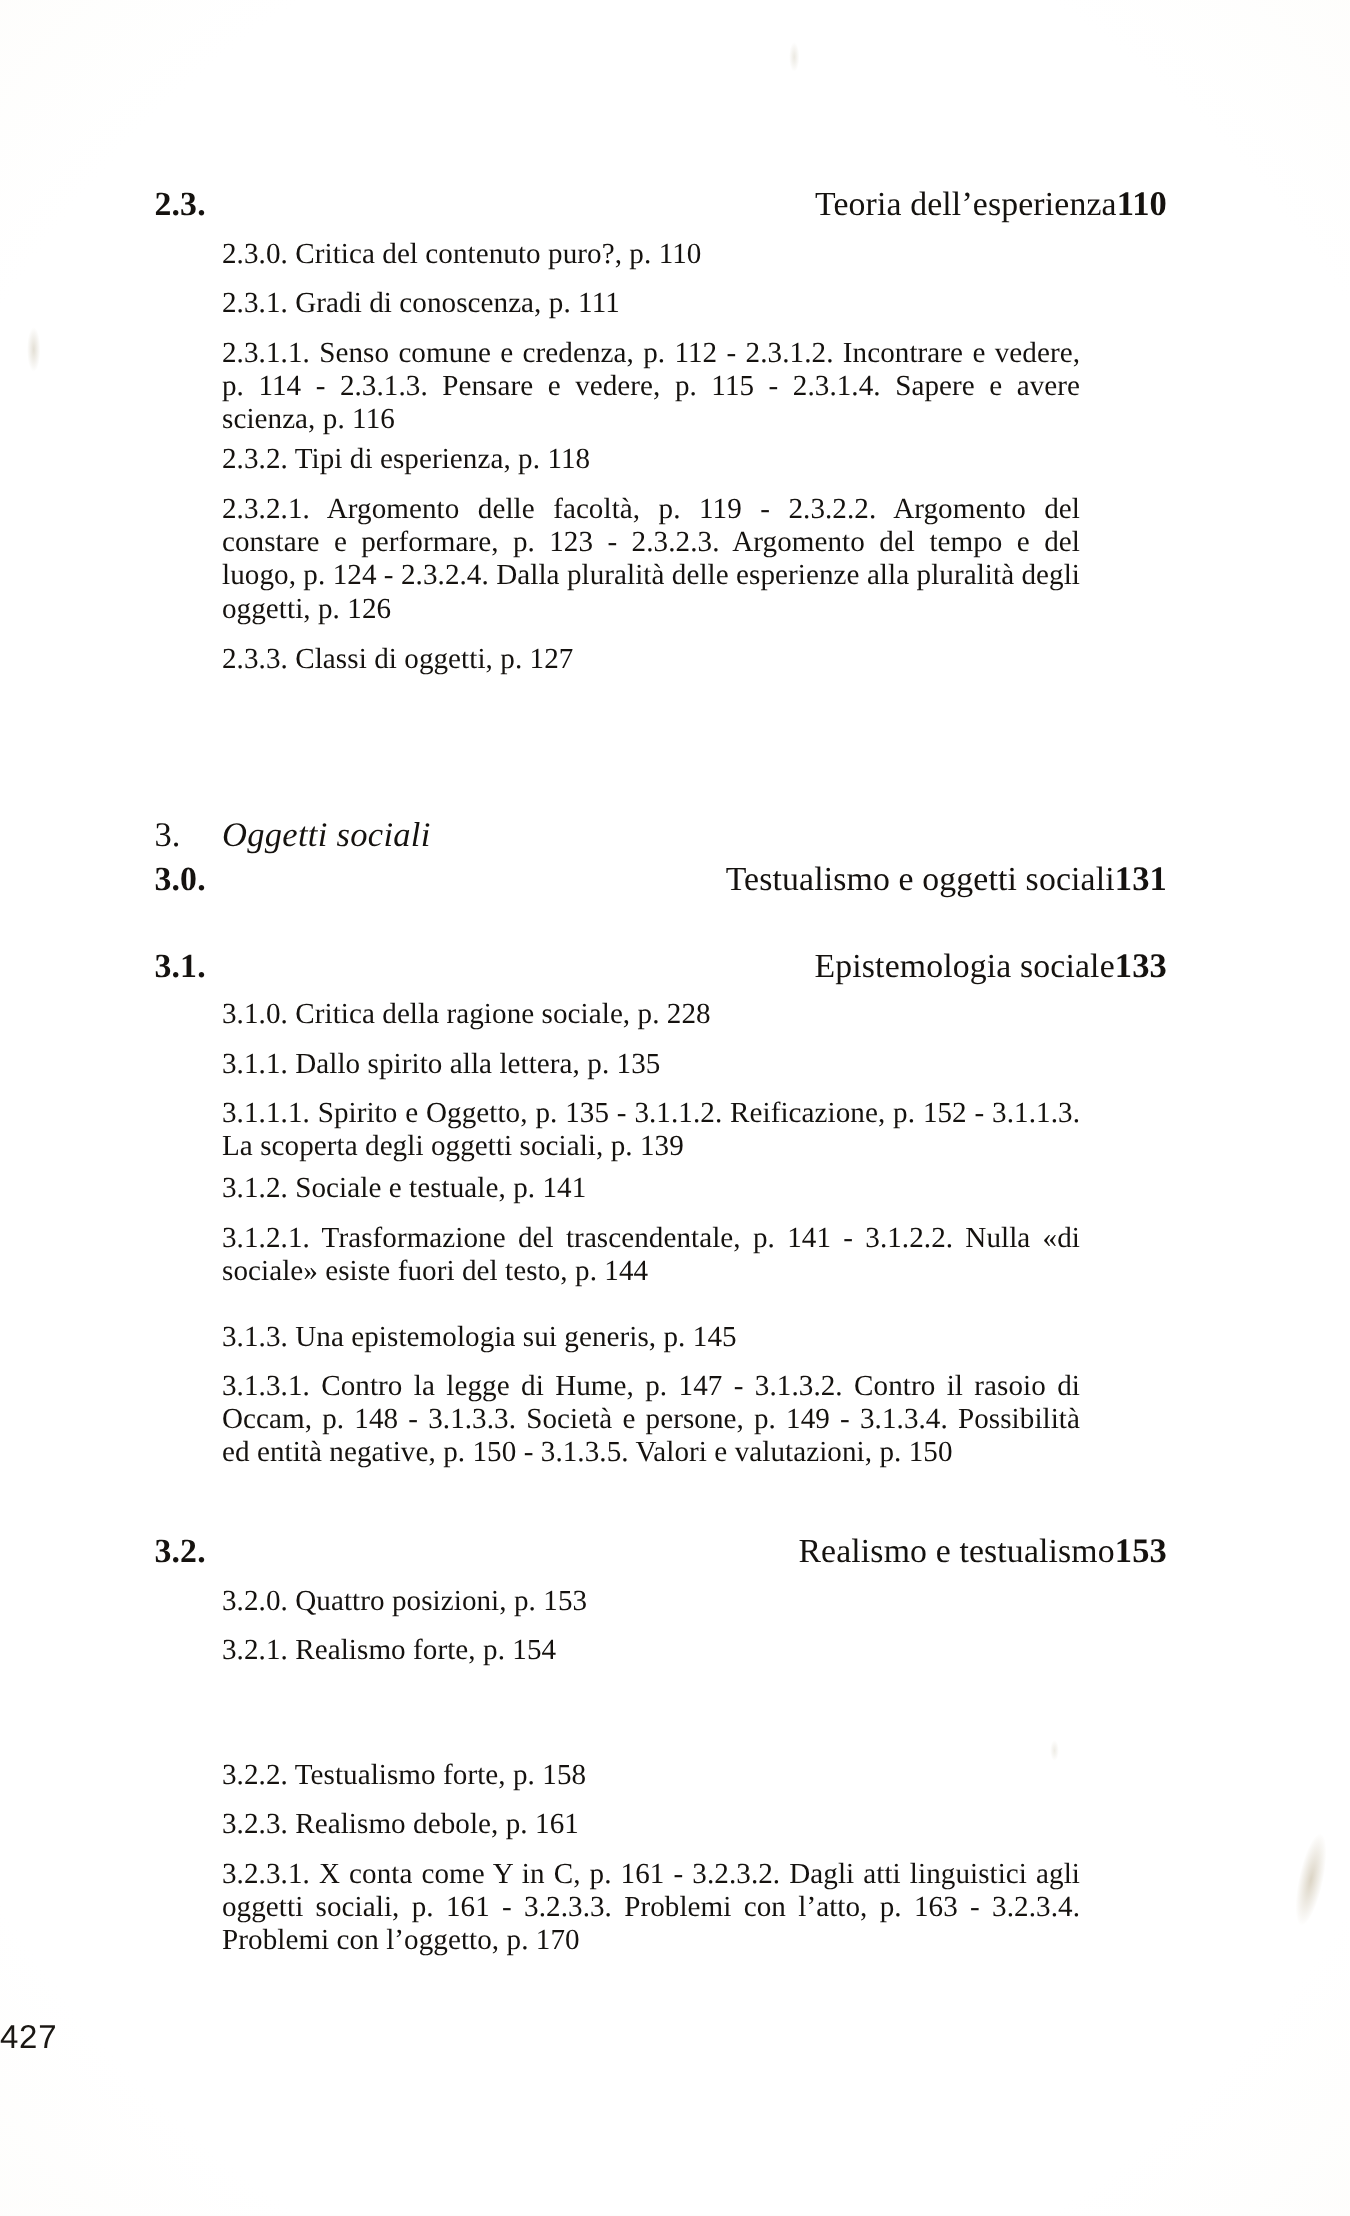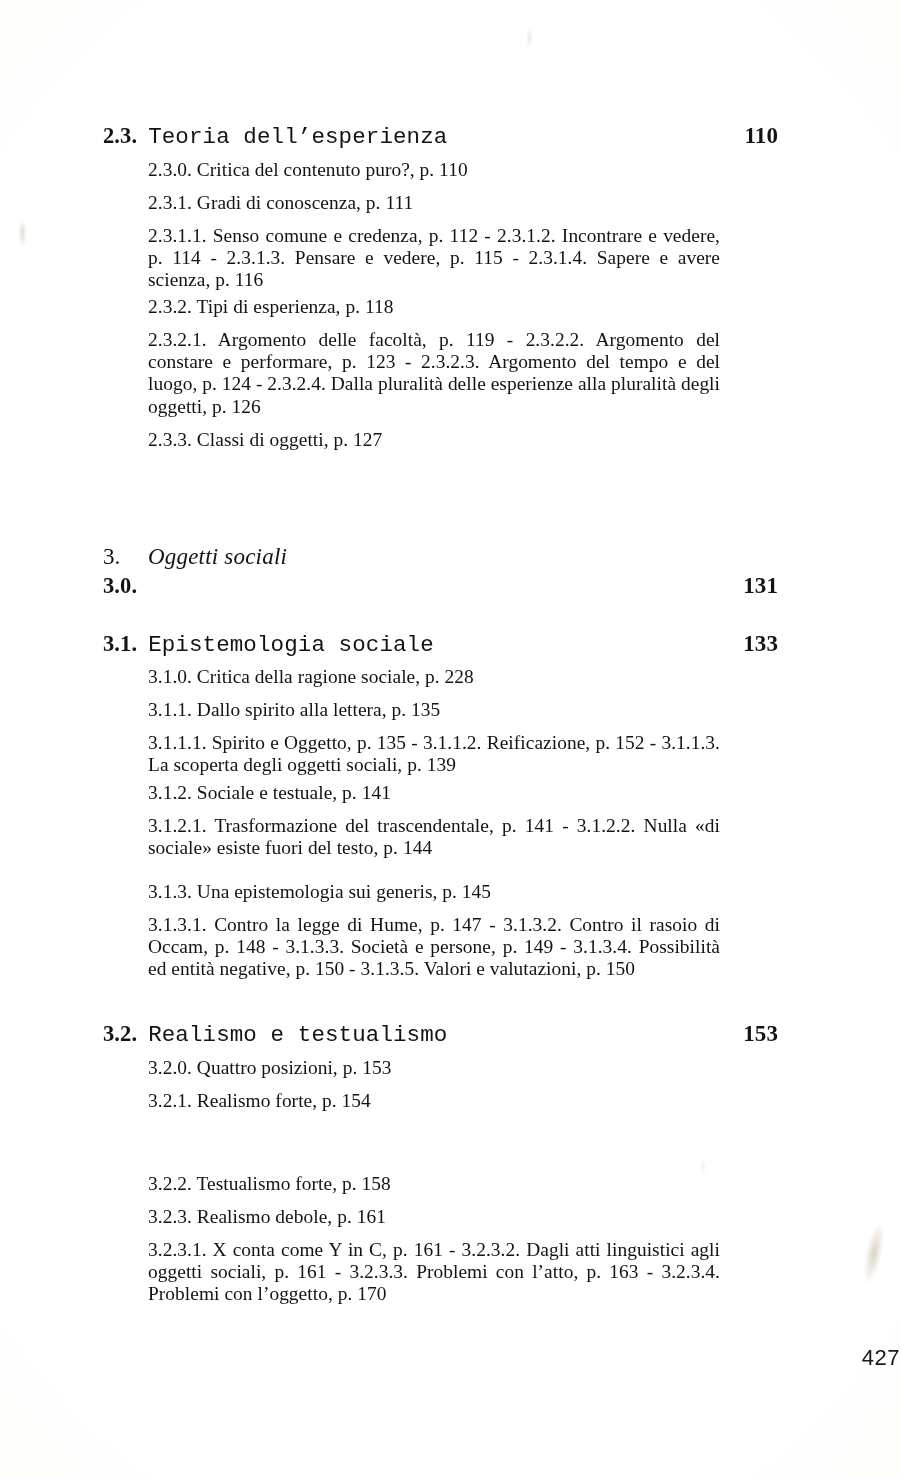--- a/index.html
+++ b/index.html
@@ -50,30 +50,30 @@
   
   .sec-head {
     position: absolute;
     left: 103px;
     width: 675px;
     display: flex;
     align-items: baseline;
     font-size: 22.5px;
     line-height: 1.05;
     letter-spacing: .1px;
+    text-align: right;
   }
   .sec-num {
     font-weight: bold;
     margin-right: 11px;
     white-space: nowrap;
   }
   .sec-title {
     flex: 1 1 auto;
     white-space: nowrap;
-    font-family: Liberation Mono, monospace;
   }
   .sec-page {
     font-weight: bold;
     margin-left: auto;
     white-space: nowrap;
     font-size: 23px;
   }
 
   
   .chap-head {
@@ -107,21 +107,21 @@
     letter-spacing: .05px;
   }
   .entry.single { text-align: left; white-space: nowrap; }
 
   
   .folio {
     position: absolute;
     left: 0;
     top: 1345px;
     width: 900px;
-    text-align: right;
+    text-align: left;
     font-family: "Liberation Sans", "DejaVu Sans", sans-serif;
     font-size: 22px;
     letter-spacing: .5px;
     color: #1a1713;
   }
 </style>
 </head>
 <body>
 
 <div class="page"></div>
@@ -144,20 +144,21 @@
   <div class="entry" style="top:329px">2.3.2.1. Argomento delle facoltà, p. 119 - 2.3.2.2. Argomento del constare e performare, p. 123 - 2.3.2.3. Argomento del tempo e del luogo, p. 124 - 2.3.2.4. Dalla pluralità delle esperienze alla pluralità degli oggetti, p. 126</div>
   <div class="entry single" style="top:429px">2.3.3. Classi di oggetti, p. 127</div>
 
   <div class="chap-head" style="top:516px">
     <span class="chap-num">3.</span>
     <span class="chap-title">Oggetti sociali</span>
   </div>
 
   <div class="sec-head" style="top:574px">
     <span class="sec-num">3.0.</span>
+    <span class="sec-title">Testualismo e oggetti sociali</span>
     <span class="sec-page">131</span>
   </div>
 
   <div class="sec-head" style="top:632px">
     <span class="sec-num">3.1.</span>
     <span class="sec-title">Epistemologia sociale</span>
     <span class="sec-page">133</span>
   </div>
   <div class="entry single" style="top:666px">3.1.0. Critica della ragione sociale, p. 228</div>
   <div class="entry single" style="top:699px">3.1.1. Dallo spirito alla lettera, p. 135</div>

